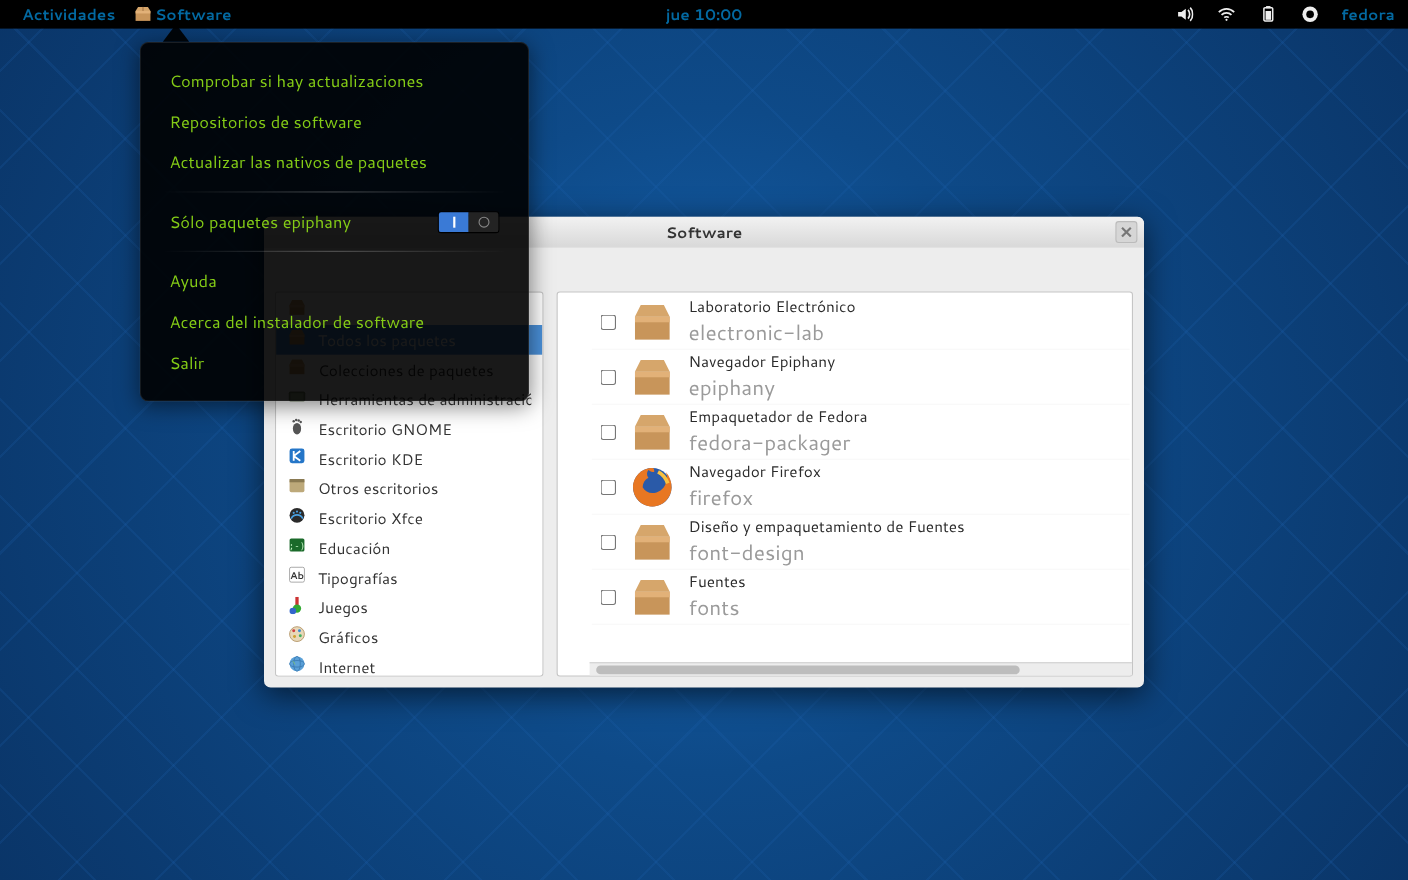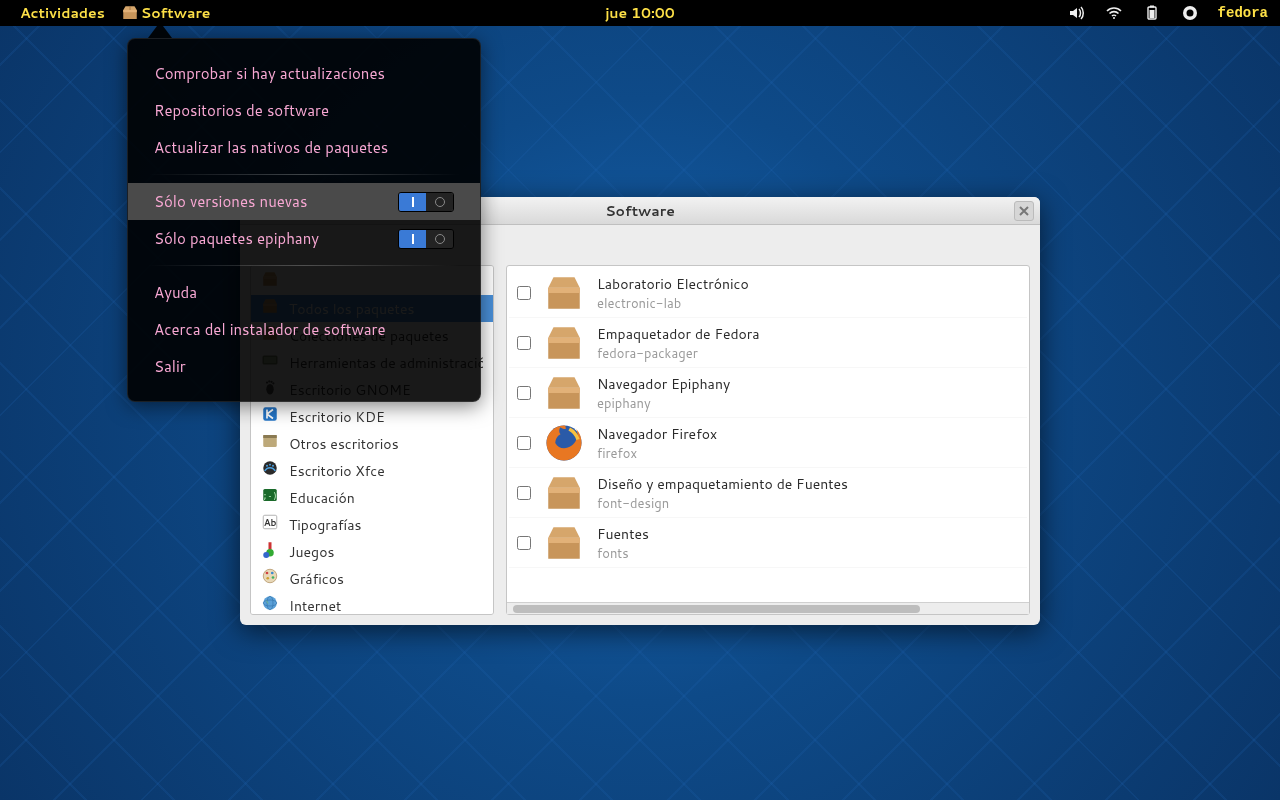--- a/index.html
+++ b/index.html
@@ -17,34 +17,34 @@
   position: absolute; inset: 0;
   background:
     repeating-linear-gradient(45deg, rgba(30,100,180,0.0) 0 60px, rgba(30,100,180,0.18) 60px 62px),
     repeating-linear-gradient(-45deg, rgba(30,100,180,0.0) 0 60px, rgba(30,100,180,0.18) 60px 62px),
     radial-gradient(circle at 50% 50%, #1663b0 0%, #0e4a88 40%, #0a3568 100%);
 }
 
 
 .top-bar {
   position: absolute; top:0; left:0; right:0; height:26px;
-  background: #000; color:#fde047;
+  background: #000; color:#0369a1;
   display:flex; align-items:center;
   font-size:14px; font-weight:bold;
   padding: 0 12px;
   z-index: 50;
 }
 .top-bar .left-items { display:flex; align-items:center; gap:0; }
 .top-bar .activities { padding:0 8px; }
 .top-bar .app-item { display:flex; align-items:center; padding:0 8px; height:26px; }
 .top-bar .app-item svg { width:18px; height:18px; margin-right:2px; }
 .top-bar .center { position:absolute; left:50%; transform:translateX(-50%); }
 .top-bar .right-items { margin-left:auto; display:flex; align-items:center; gap:22px; }
 .top-bar .tray-icon { width:16px; height:16px; fill:#eee; }
-.top-bar .user-label { display:flex; align-items:center; gap:20px;font-family:Liberation Mono, monospace; }
+.top-bar .user-label { display:flex; align-items:center; gap:20px; }
 
 
 .menu-arrow {
   position:absolute;
   top:22px; left:148px;
   width:0;height:0;
   border-left:12px solid transparent;
   border-right:12px solid transparent;
   border-bottom:16px solid rgba(0,0,0,0.92);
   z-index:101;
@@ -54,21 +54,21 @@
 .app-menu {
   position:absolute;
   top:38px; left:127px;
   width:354px;
   background: rgba(0,0,0,0.90);
   border-radius:8px;
   border:1px solid rgba(255,255,255,0.1);
   box-shadow: 0 4px 20px rgba(0,0,0,0.5);
   padding:16px 0;
   z-index:100;
-  color:#f9a8d4;
+  color:#84cc16;
 }
 .app-menu .menu-item {
   padding:8px 26px;
   font-size:15px;
   display:flex;
   align-items:center;
   justify-content:space-between;
   cursor:pointer;
 }
 .app-menu .menu-item.active { background:#4a4a4a; }
@@ -147,36 +147,37 @@
   color:#333;
 }
 .sidebar-item.selected { background:#4a90d9; color:#fff; }
 .sidebar-item svg { width:18px; height:18px; flex-shrink:0; }
 .sidebar-item .label { white-space:nowrap; overflow:hidden; }
 
 .pkg-list-wrap {
   flex:1; display:flex; flex-direction:column;
   border:1px solid #c5c5c5; background:#fff; border-radius:3px;
   min-height:0;
+  padding-left:29px;
 }
 .pkg-list {
   flex:1; overflow-y:auto; padding:2px;
 }
 .pkg-list::-webkit-scrollbar { width:12px; }
 .pkg-list::-webkit-scrollbar-thumb { background:#bdbdbd; border-radius:6px; }
 .pkg-row {
   display:flex; align-items:center;
   height:50px; padding:0 8px; gap:12px;
   border-bottom:1px solid rgba(0,0,0,0.03);
 }
 .pkg-row input[type=checkbox] { width:14px; height:14px; }
 .pkg-icon { width:42px; height:42px; flex-shrink:0; }
 .pkg-text { display:flex; flex-direction:column; }
 .pkg-text .name { color:#2b2b2b; }
-.pkg-text .id { color:#9a9a9a; font-size:13px; }
+.pkg-text .id { color:#9a9a9a; font-size:19px; }
 .hscroll {
   height:12px; background:#ededed;
   border-top:1px solid #d0d0d0;
   position:relative;
 }
 .hscroll .thumb {
   position:absolute; left:6px; top:2px;
   width:78%; height:8px; background:#bdbdbd; border-radius:4px;
 }
 </style>
@@ -357,34 +358,34 @@
             </div>
           </div>
           <div class="pkg-row">
             <input type="checkbox" style="">
             <span class="pkg-icon"><svg viewBox="0 0 24 24" width="42" height="42">
                 <rect x="3" y="9" width="18" height="12" fill="#c8955a"></rect>
                 <rect x="3" y="9" width="18" height="3" fill="#e2b178"></rect>
                 <polygon points="3,9 6,3 18,3 21,9" fill="#d6a66b"></polygon>
               </svg></span>
             <div class="pkg-text">
-              <span class="name">Empaquetador de Fedora</span>
-              <span class="id">fedora-packager</span>
+              <span class="name">Navegador Epiphany</span>
+              <span class="id">epiphany</span>
             </div>
           </div>
           <div class="pkg-row">
             <input type="checkbox" style="">
             <span class="pkg-icon"><svg viewBox="0 0 24 24" width="42" height="42">
                 <rect x="3" y="9" width="18" height="12" fill="#c8955a"></rect>
                 <rect x="3" y="9" width="18" height="3" fill="#e2b178"></rect>
                 <polygon points="3,9 6,3 18,3 21,9" fill="#d6a66b"></polygon>
               </svg></span>
             <div class="pkg-text">
-              <span class="name">Navegador Epiphany</span>
-              <span class="id">epiphany</span>
+              <span class="name">Empaquetador de Fedora</span>
+              <span class="id">fedora-packager</span>
             </div>
           </div>
           <div class="pkg-row">
             <input type="checkbox" style="">
             <span class="pkg-icon"><svg viewBox="0 0 24 24" width="42" height="42">
                 <circle cx="12" cy="12" r="10" fill="#2a5aa8"></circle>
                 <path d="M12 2C6 2 2 7 2 12c0 5 4 10 10 10 6 0 10-5 10-10 0-3-1-6-3-8 1 2 1 4 0 6-1 3-4 5-7 5-2 0-4-1-5-3 0-2 1-4 3-5-1-1-1-3 0-4 1 1 2 1 3 1 0-1 0-2-1-2z" fill="#e87722"></path>
                 <path d="M15 4c2 1 4 3 5 6" stroke="#f8c040" stroke-width="2" fill="none"></path>
               </svg></span>
             <div class="pkg-text">
@@ -423,27 +424,20 @@
     </div>
   </div>
 </div>
 
 <div class="menu-arrow"></div>
 <div class="app-menu">
   <div class="menu-item">Comprobar si hay actualizaciones</div>
   <div class="menu-item">Repositorios de software</div>
   <div class="menu-item">Actualizar las nativos de paquetes</div>
   <div class="menu-sep"></div>
-  <div class="menu-item active">
-    <span>Sólo versiones nuevas</span>
-    <div class="toggle">
-        <div class="on"></div>
-        <div class="off"></div>
-      </div>
-  </div>
   <div class="menu-item">
     <span>Sólo paquetes epiphany</span>
     <div class="toggle">
         <div class="on"></div>
         <div class="off"></div>
       </div>
   </div>
   <div class="menu-sep"></div>
   <div class="menu-item">Ayuda</div>
   <div class="menu-item">Acerca del instalador de software</div>

